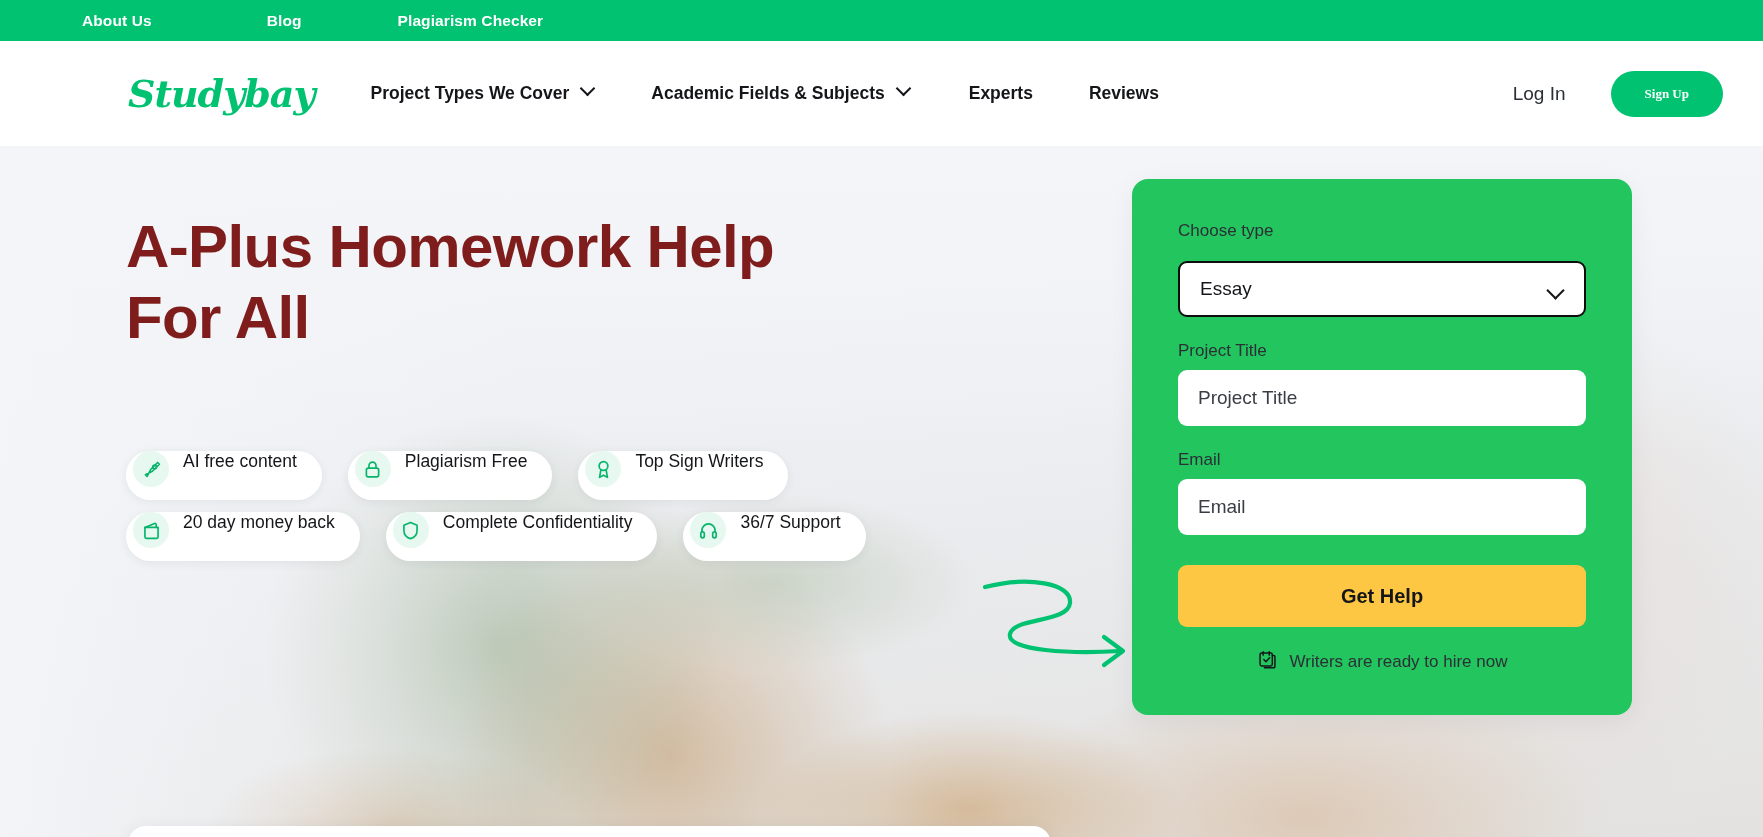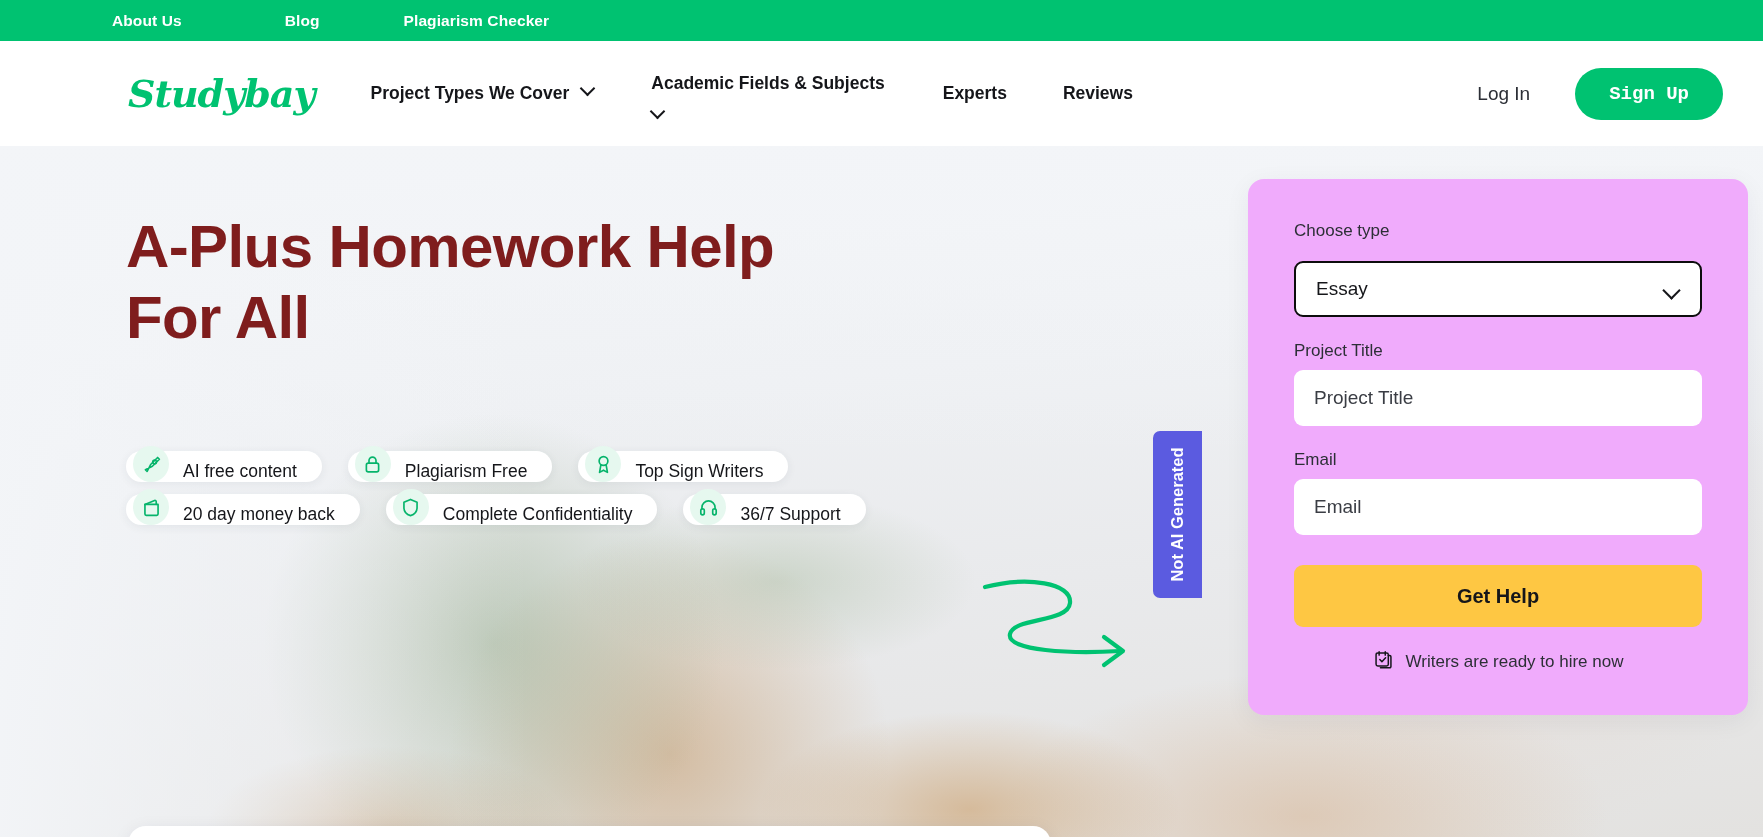--- a/index.html
+++ b/index.html
@@ -9,22 +9,22 @@
     font-family: "Liberation Sans", sans-serif;
     background: #ffffff;
   }
 
   
   .topbar {
     height: 41px;
     background: #00C271;
     display: flex;
     align-items: center;
-    padding-left: 112px;
-    gap: 0;
+    padding-left: 82px;
+    gap: 12px;
   }
   .topbar a {
     color: #ffffff;
     font-size: 15.5px;
     font-weight: bold;
     text-decoration: none;
     letter-spacing: .1px;
     white-space: nowrap;
   }
   .topbar .tb1 { margin-right: 103px; }
@@ -54,21 +54,21 @@
     font-size: 17.5px;
     font-weight: bold;
     color: #15161a;
     text-decoration: none;
     display: flex;
     align-items: flex-start;
     gap: 12px;
     white-space: nowrap;
   }
   .nav-gap1 { margin-right: 56px; }
-  .nav-gap2 { margin-right: 58px; flex-direction: column; }
+  .nav-gap2 { margin-right: 58px; }
   .nav-gap3 { margin-right: 56px; }
   .chev {
     display: inline-block;
     width: 14px; height: 9px;
     position: relative;
   }
   .chev::before {
     content: "";
     position: absolute;
     left: 1px; top: 0;
@@ -88,25 +88,25 @@
     color: #2c2f36;
     text-decoration: none;
     margin-right: 45px;
     white-space: nowrap;
   }
   .signup {
     background: #00C271;
     color: #ffffff;
     border: none;
     border-radius: 40px;
-    font-size: 19px;
+    font-size: 13px;
     font-weight: bold;
     padding: 15px 34px;
     cursor: pointer;
-    font-family: Liberation Mono, monospace;
+    font-family: Liberation Serif, serif;
     white-space: nowrap;
   }
 
   
   .hero {
     position: relative;
     height: 691px;
     overflow: hidden;
     background: #eceef1;
   }
@@ -154,23 +154,23 @@
     position: absolute;
     left: 126px; top: 305px;
     display: flex;
     flex-direction: column;
     gap: 12px;
   }
   .pill-row { display: flex; gap: 26px; }
   .pill {
     background: #ffffff;
     border-radius: 40px;
-    height: 31px;
-    display: flex;
-    align-items: flex-end;
+    height: 49px;
+    display: flex;
+    align-items: flex-start;
     padding: 0 25px 0 7px;
     box-shadow: 0 2px 10px rgba(40,50,70,.07);
     gap: 14px;
   }
   .pill-ico {
     width: 36px; height: 36px;
     border-radius: 50%;
     background: #e6f8ef;
     display: flex;
     align-items: center;
@@ -220,24 +220,24 @@
     transform: rotate(-90deg);
     white-space: nowrap;
     color: #ffffff;
     font-size: 16.5px;
     font-weight: bold;
   }
 
   
   .formcard {
     position: absolute;
-    left: 1248px; top: 33px;
+    left: 1132px; top: 33px;
     width: 500px;
     padding: 42px 46px 40px 46px;
-    background: #f0abfc;
+    background: #22c55e;
     border-radius: 16px;
     z-index: 4;
     box-shadow: 0 6px 26px rgba(30,40,60,.06);
   }
   .f-label {
     font-size: 17px;
     color: #2c2f36;
     margin-bottom: 9px;
     display: block;
   }

